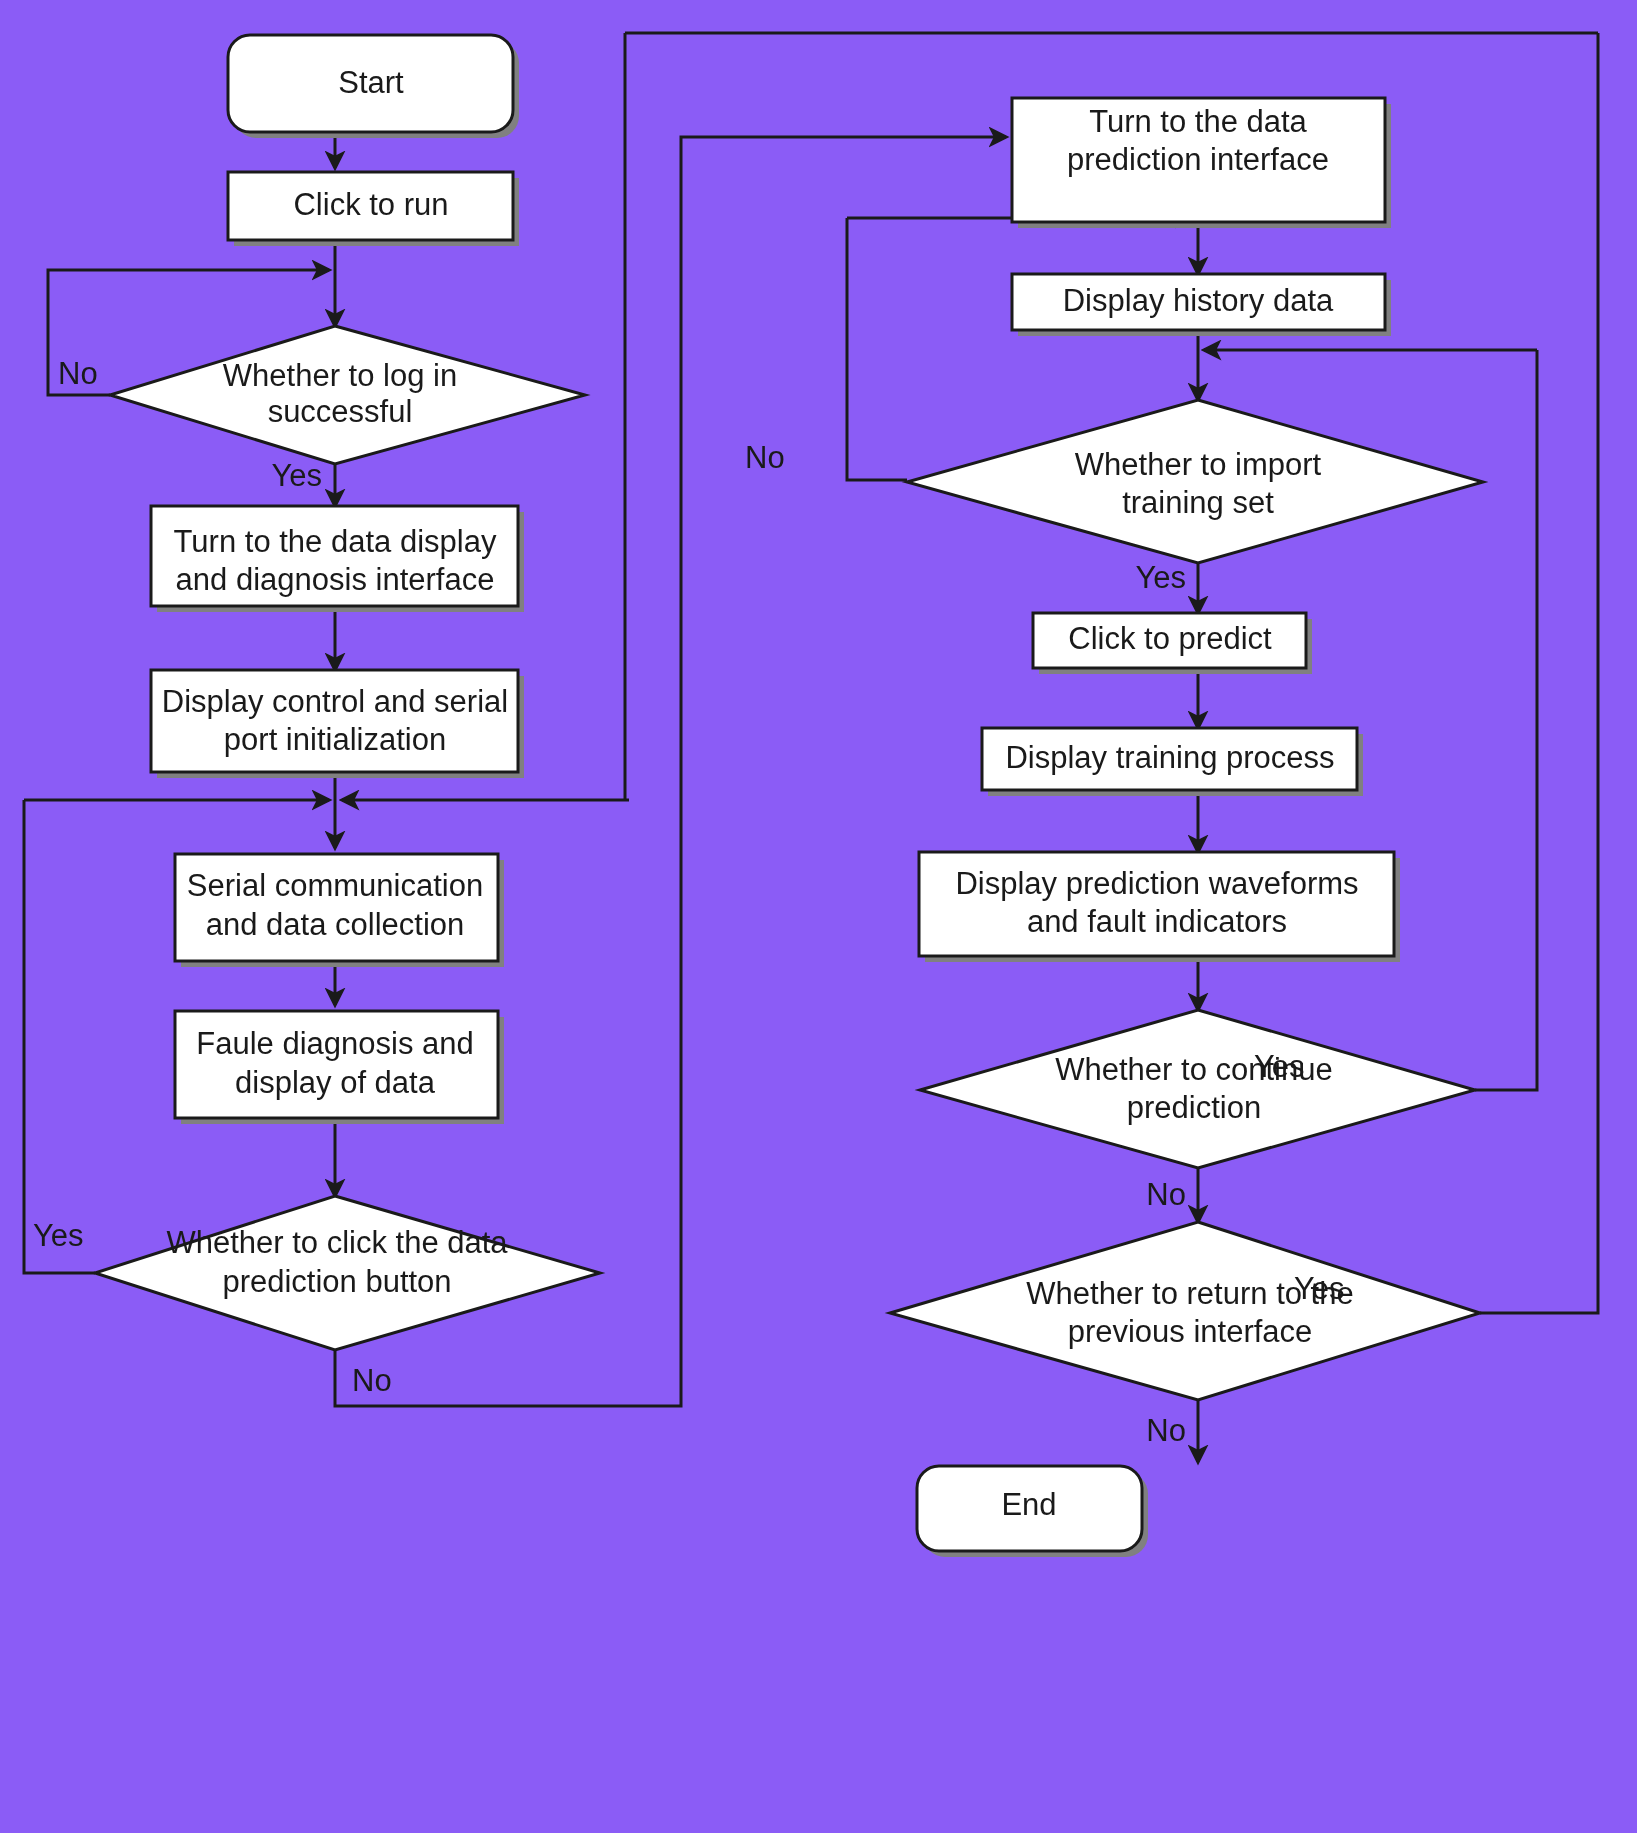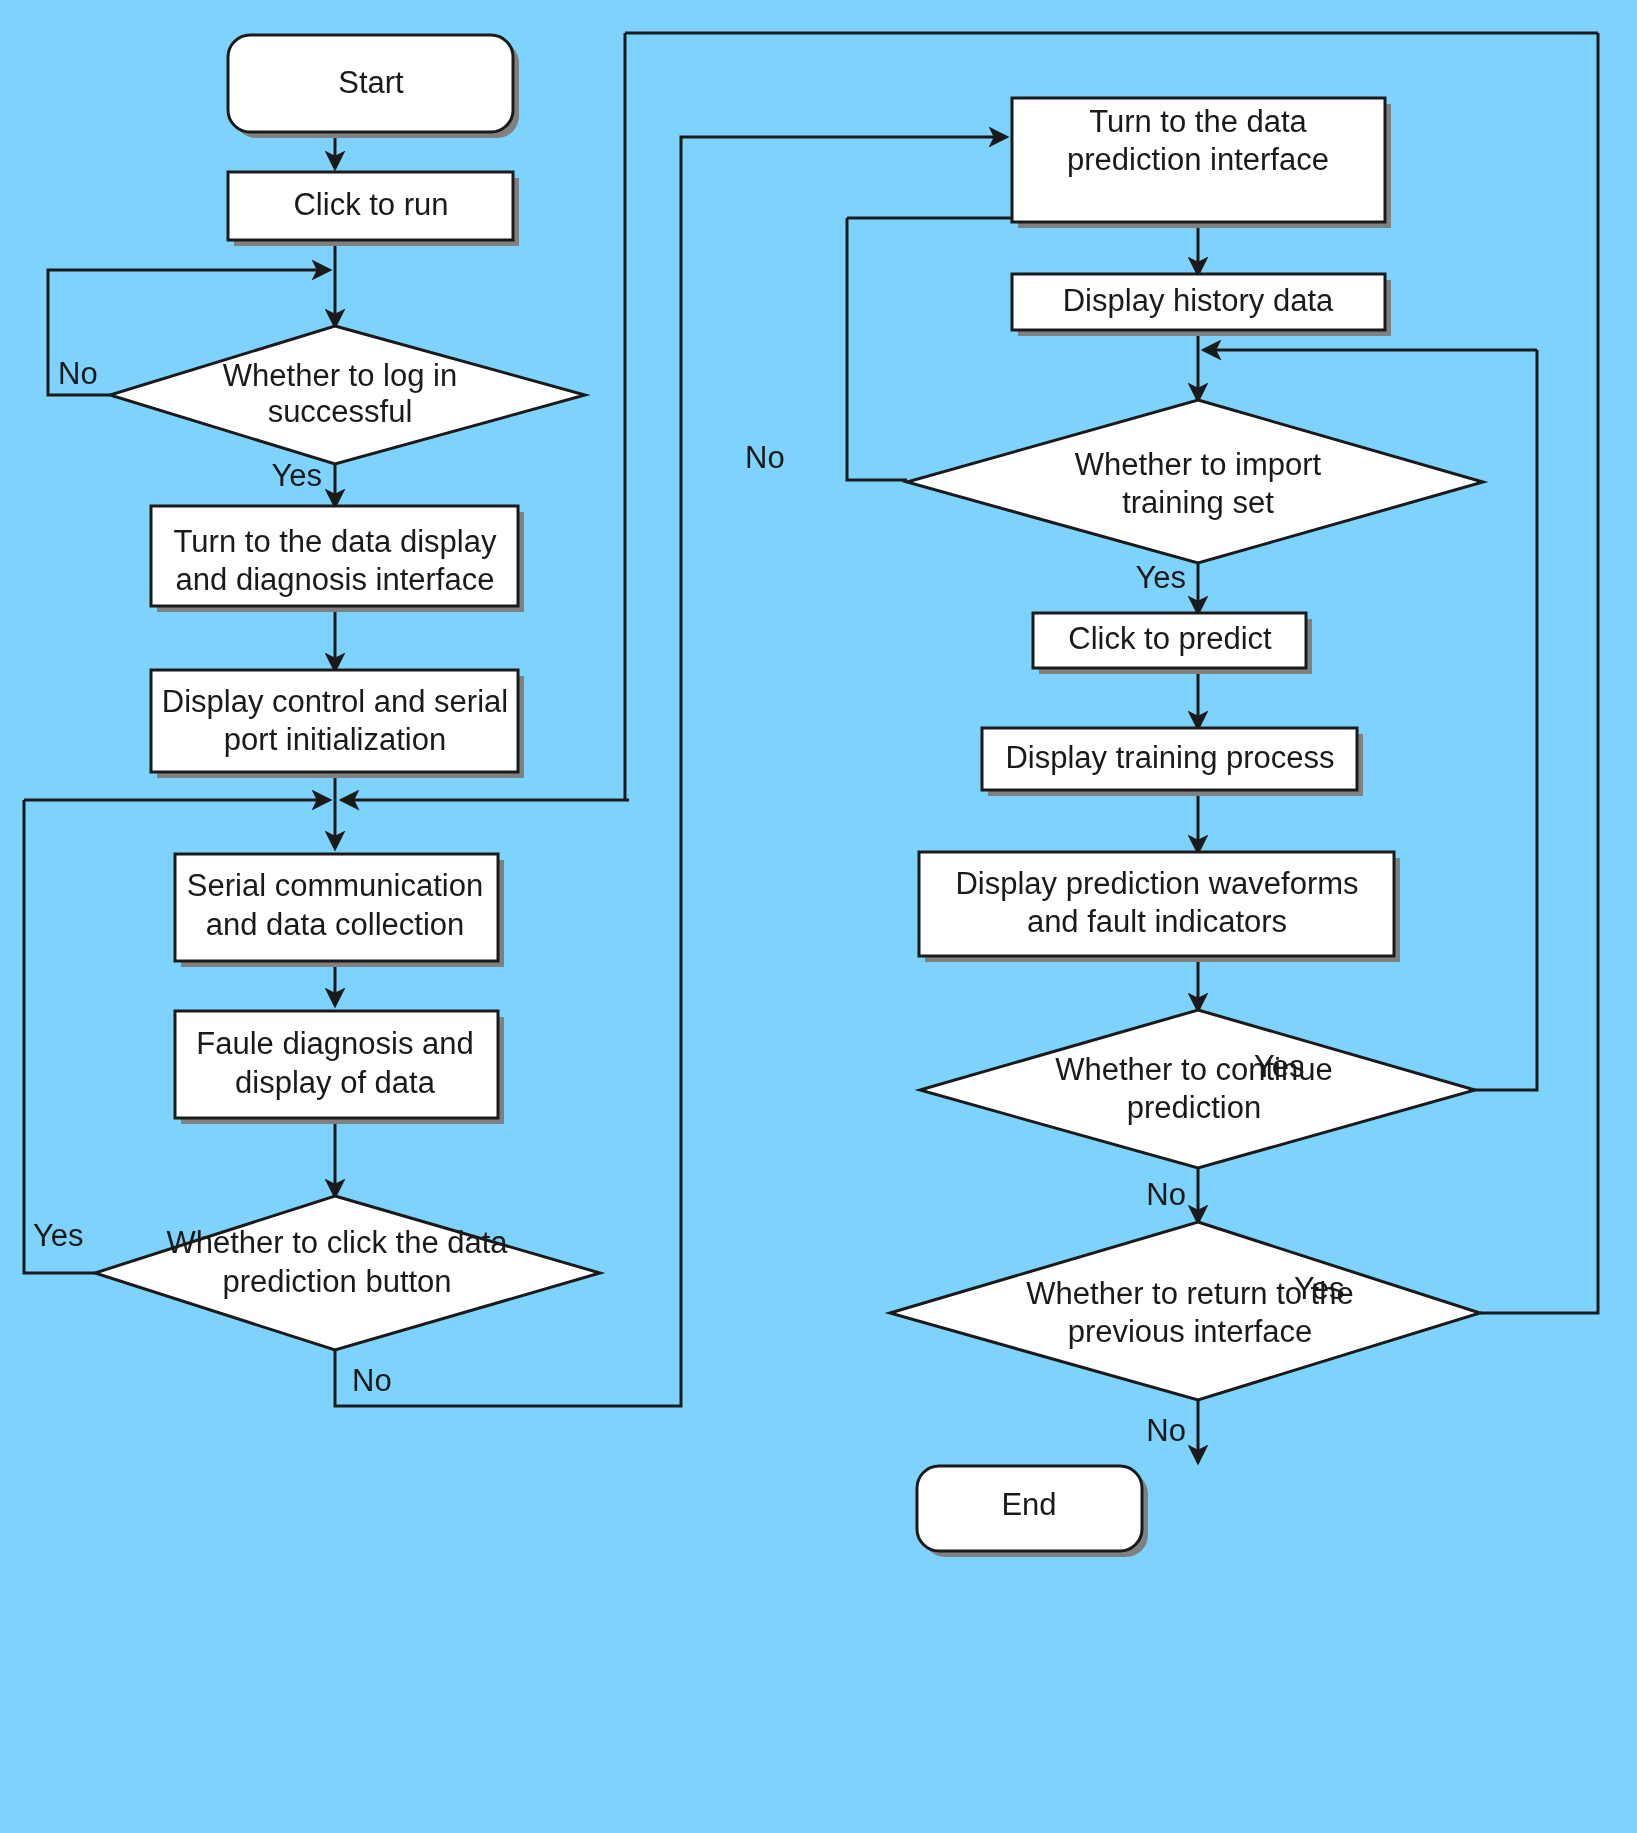--- a/index.html
+++ b/index.html
@@ -4,21 +4,21 @@
 <style>
   html, body {
     margin: 0;
     padding: 0;
     background: #ffffff;
   }
   #flow-root {
     position: relative;
     width: 1637px;
     height: 1833px;
-    background: #7dd3fc;
+    background: #8b5cf6;
     font-family: "Liberation Sans", sans-serif;
   }
   svg#flowchart {
     display: block;
     width: 1637px;
     height: 1833px;
   }
   .node-rect {
     fill: #ffffff;
     stroke: #1a1a1a;

